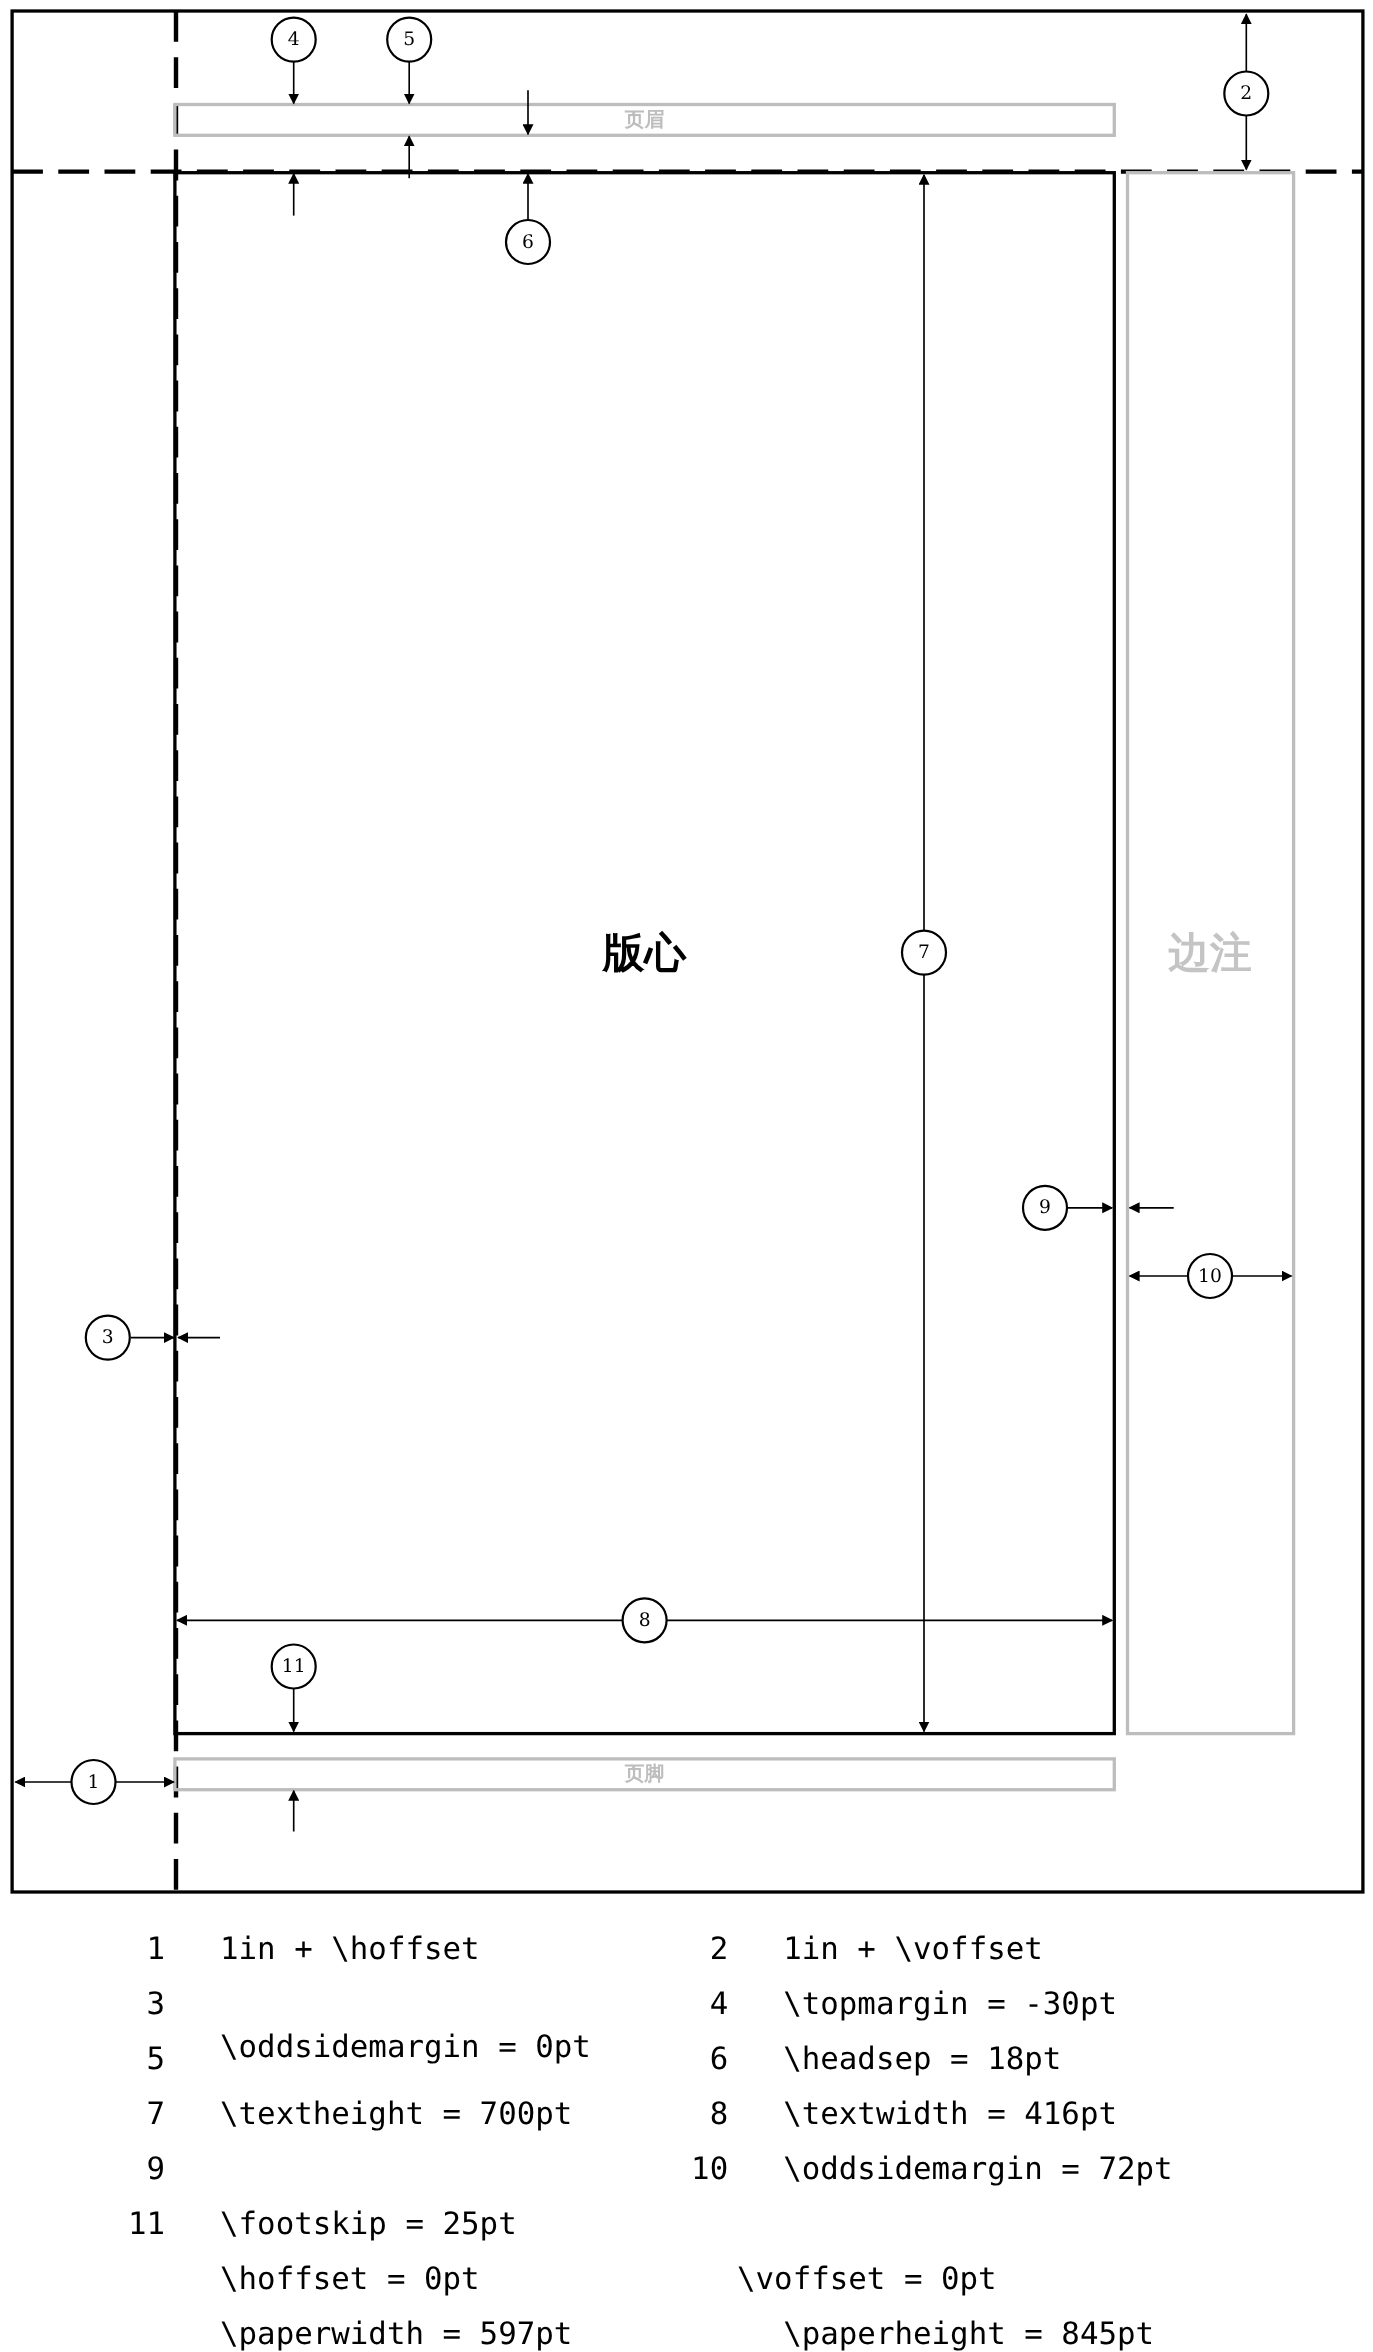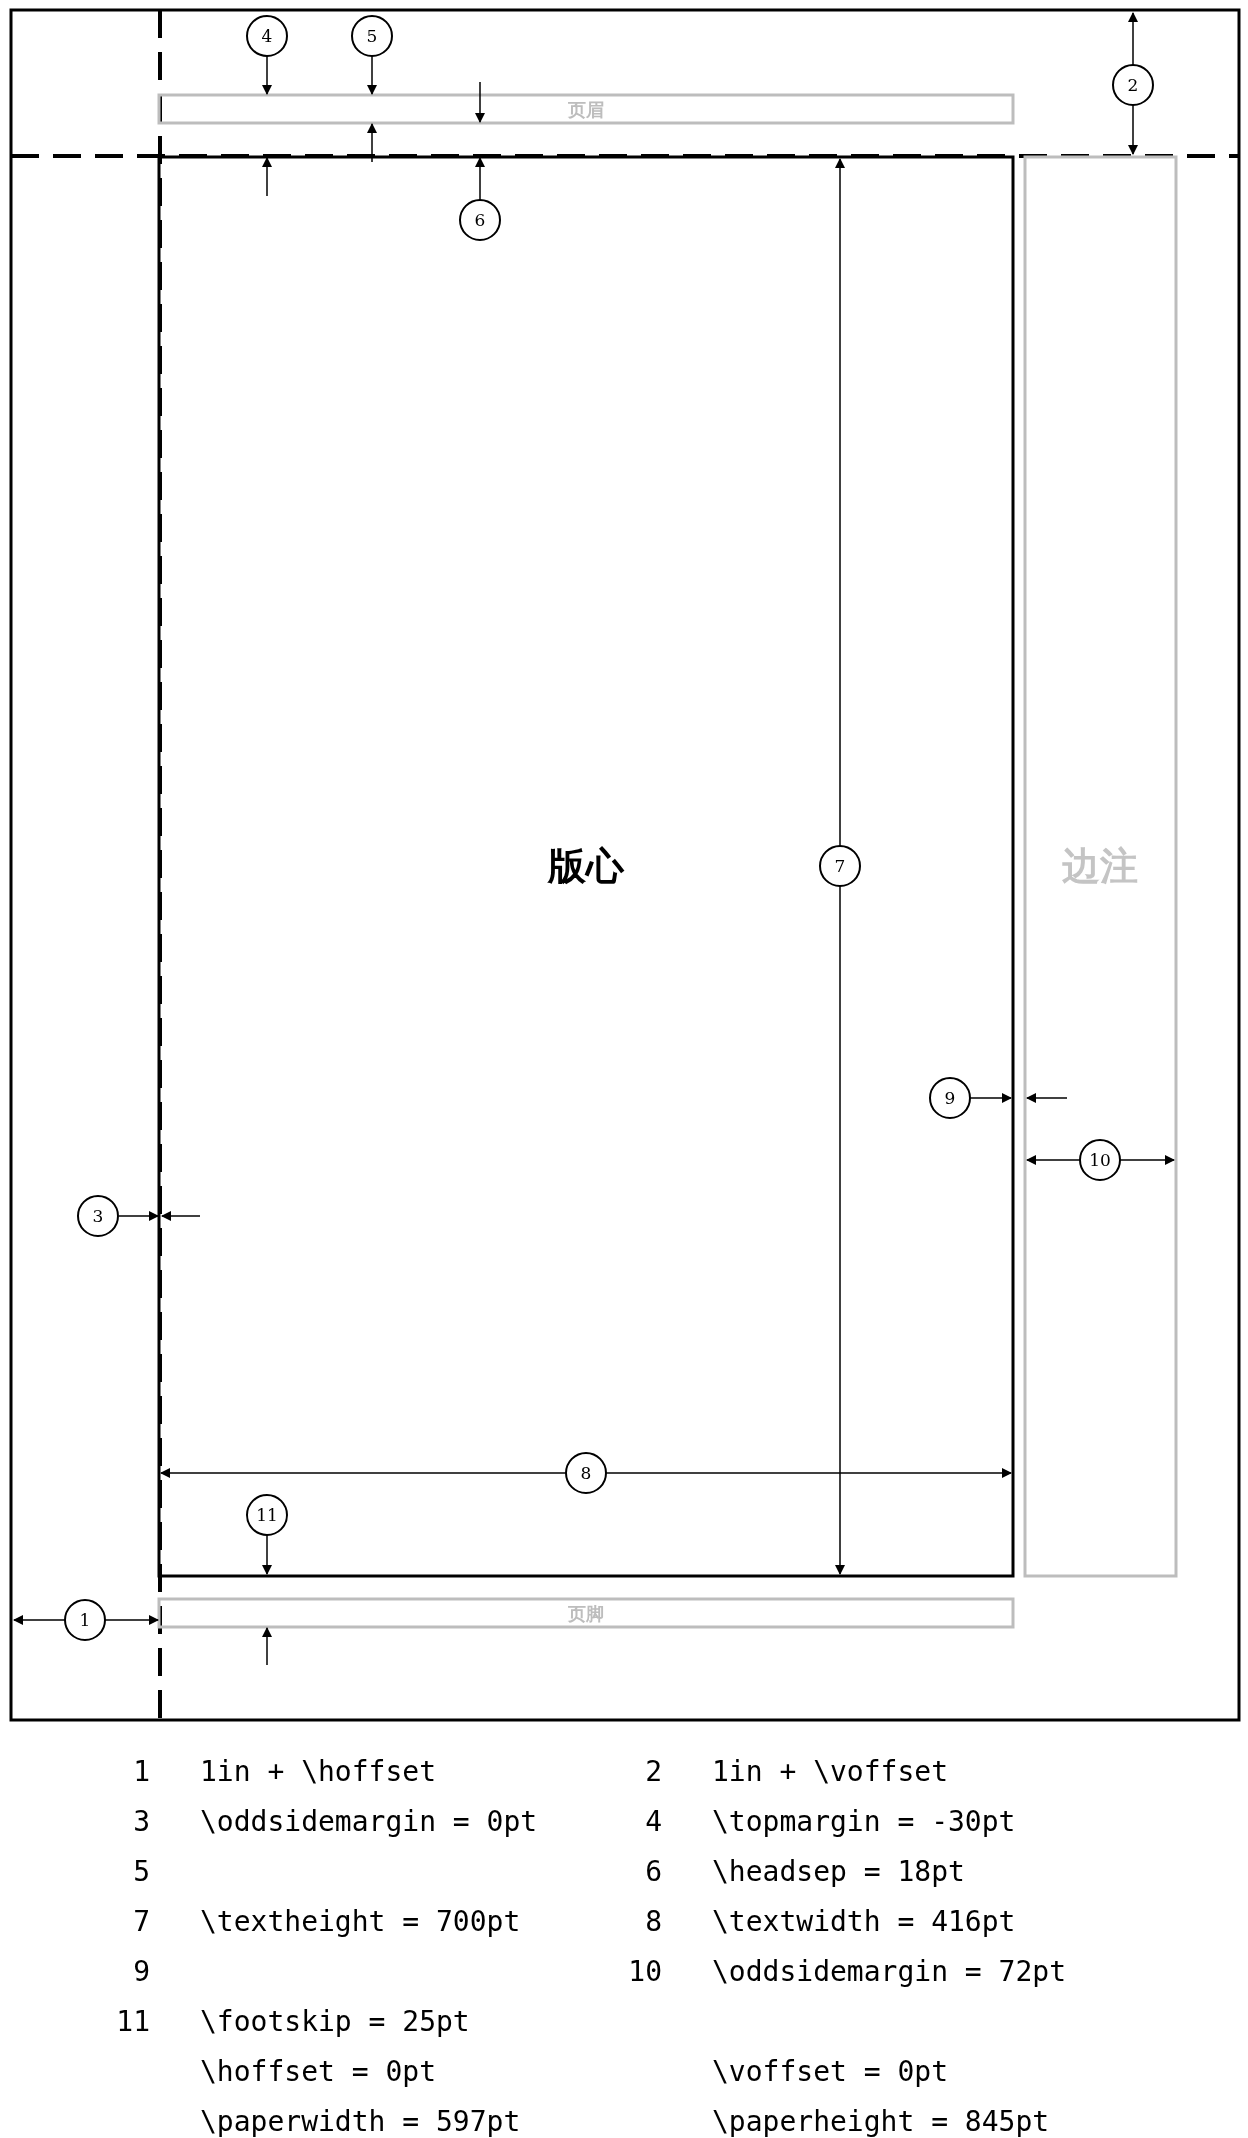--- a/index.html
+++ b/index.html
@@ -120,21 +120,21 @@
 
 <div id="legend">
     <div class="lg-row" style="top: 0px; left: 0px; width: 1248px;">
       <span class="lg-num" style="left: 90px;">1</span>
       <span class="lg-txt" style="left: 200px;">1in + \hoffset</span>
       <span class="lg-num" style="left: 602px;">2</span>
       <span class="lg-txt" style="left: 712px;">1in + \voffset</span>
     </div>
     <div class="lg-row" style="top: 50px; left: 0px; width: 1248px;">
       <span class="lg-num" style="left: 90px;">3</span>
-      <span class="lg-txt" style="left: 200px;">\oddsidemargin = 0pt</span>
+      <span class="lg-txt" style="left: 200px; margin-top: 39px;">\oddsidemargin = 0pt</span>
       <span class="lg-num" style="left: 602px;">4</span>
       <span class="lg-txt" style="left: 712px;">\topmargin = -30pt</span>
     </div>
     <div class="lg-row" style="top: 100px; left: 0px; width: 1248px;">
       <span class="lg-num" style="left: 90px;">5</span>
       <span class="lg-num" style="left: 602px;">6</span>
       <span class="lg-txt" style="left: 712px;">\headsep = 18pt</span>
     </div>
     <div class="lg-row" style="top: 150px; left: 0px; width: 1248px;">
       <span class="lg-num" style="left: 90px;">7</span>
@@ -149,21 +149,21 @@
     </div>
     <div class="lg-row" style="top: 250px; left: 0px; width: 1248px;">
       <span class="lg-num" style="left: 90px;">11</span>
       <span class="lg-txt" style="left: 200px;">\footskip = 25pt</span>
       <span class="lg-num" style="left: 602px;"></span>
     </div>
     <div class="lg-row" style="top: 300px; left: 0px; width: 1228px;">
       <span class="lg-num" style="left: 90px;"></span>
       <span class="lg-txt" style="left: 200px;">\hoffset = 0pt</span>
       <span class="lg-num" style="left: 602px;"></span>
-      <span class="lg-txt" style="left: 712px;">\voffset = 0pt</span>
+      <span class="lg-txt" style="left: 670px;">\voffset = 0pt</span>
     </div>
     <div class="lg-row" style="top: 350px; left: 0px; width: 1248px;">
       <span class="lg-num" style="left: 90px;"></span>
       <span class="lg-txt" style="left: 200px;">\paperwidth = 597pt</span>
       <span class="lg-num" style="left: 602px;"></span>
       <span class="lg-txt" style="left: 712px;">\paperheight = 845pt</span>
     </div>
   </div>
 
 </body></html>

